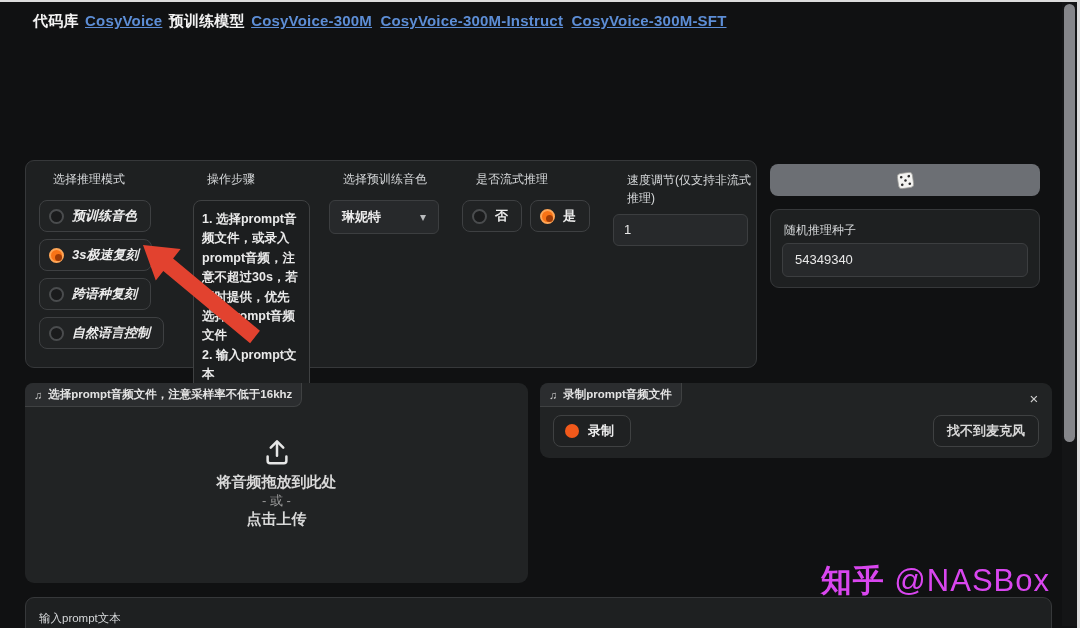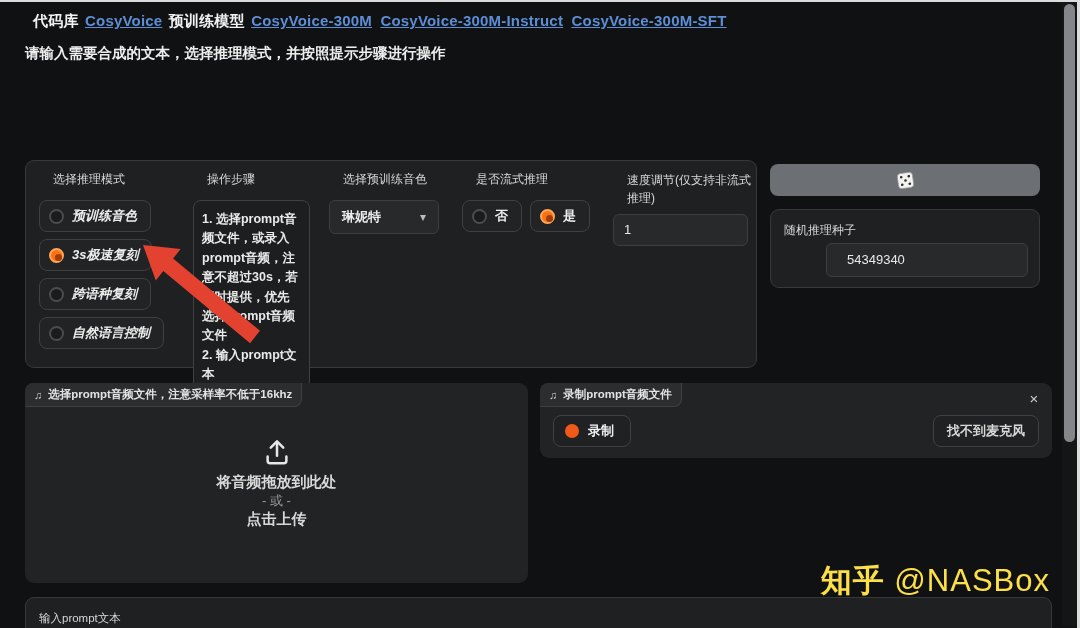--- a/index.html
+++ b/index.html
@@ -48,21 +48,21 @@
   .radio-row { display:flex; gap:8px; }
 
   .col5 { left:587px; width:140px; }
   .col5 .blk-label { line-height:1.5; margin-bottom:7px; }
   .num-input { width:135px; height:32px; font-size:13px; line-height:30px; padding:0 10px; }
 
   
   .dice-btn { position:absolute; left:770px; top:164px; width:270px; height:32px; background:#6c6f74; border:none; border-radius:8px; cursor:pointer; display:flex; align-items:center; justify-content:center; }
   .seedpanel { left:770px; top:209px; width:270px; height:79px; }
   .seedpanel .blk-label { position:absolute; left:13px; top:12px; }
-  .seedpanel .inner-box { position:absolute; left:11px; top:33px; right:11px; height:34px; font-size:13px; line-height:32px; padding:0 20px;margin-left:44px; }
+  .seedpanel .inner-box { position:absolute; left:11px; top:33px; right:11px; height:34px; font-size:13px; line-height:32px; padding:0 12px; }
 
   
   .audio-panel { position:absolute; background:#212324; border-radius:9px; }
   .upload-panel { left:25px; top:383px; width:503px; height:200px; }
   .record-panel { left:540px; top:383px; width:512px; height:75px; }
   .tag { position:absolute; left:0; top:0; display:inline-flex; align-items:center; gap:6px; background:#2b2d2f; border-right:1px solid #3f4142; border-bottom:1px solid #3f4142; border-radius:8px 0 8px 0; padding:4px 9px; font-size:11.5px; color:#e3e3e3; font-weight:700; white-space:nowrap; z-index:2; }
   .tag .note { font-size:11px; color:#cfcfcf; font-weight:400; }
 
   .drop-zone { position:absolute; inset:0; display:flex; flex-direction:column; align-items:center; justify-content:center; cursor:pointer; }
   .drop-main { font-size:15px; color:#d9d9d9; font-weight:700; }
@@ -77,21 +77,21 @@
   .mic-status { background:#1f2122; border:1px solid #3f4142; border-radius:8px; padding:6px 13px; font-size:13px; color:#d8d8d8; font-weight:700; cursor:pointer; }
 
   
   .promptpanel { left:25px; top:597px; width:1027px; height:44px; border-radius:9px 9px 0 0; }
   .promptpanel .blk-label { position:absolute; left:13px; top:13px; font-size:11.5px; }
 
   
   .arrow-svg { position:absolute; left:130px; top:237px; z-index:10; pointer-events:none; }
 
   
-  .watermark { position:absolute; right:30px; top:560px; font-size:31px; color:#fde047; letter-spacing:1px; z-index:20; }
+  .watermark { position:absolute; right:30px; top:560px; font-size:31px; color:#d946ef; letter-spacing:1px; z-index:20; }
   .watermark .zh { font-weight:700; }
 
   
   .scroll-track { position:absolute; right:3px; top:2px; width:15px; height:624px; background:#141516; z-index:40; }
   .scroll-thumb { position:absolute; left:2px; top:2px; width:11px; height:438px; background:#85868a; border-radius:6px; cursor:grab; }
 </style>
 </head>
 <body>
 
 <div class="page">
@@ -99,21 +99,20 @@
   <div class="frame-right"></div>
 
   <div class="hdr">
     <span>代码库</span>
     <a>CosyVoice</a>
     <span>预训练模型</span>
     <a>CosyVoice-300M</a>
     <a>CosyVoice-300M-Instruct</a>
     <a>CosyVoice-300M-SFT</a>
   </div>
-  <div class="instruction">请输入需要合成的文本，选择推理模式，并按照提示步骤进行操作</div>
 
 
   <section class="panel modepanel">
     <div class="col col1">
       <span class="blk-label">选择推理模式</span>
       <div class="radio-list">
         <div class="radio-box">
           <span class="radio-circle"></span>
           <span class="radio-label">预训练音色</span>
         </div>

